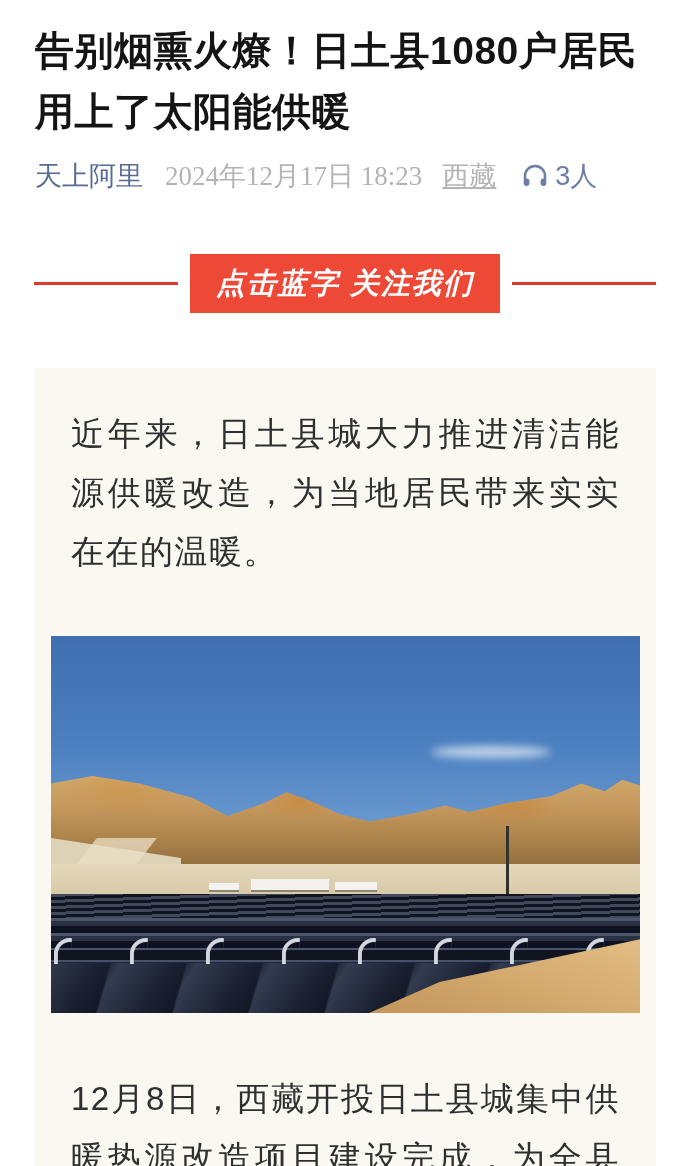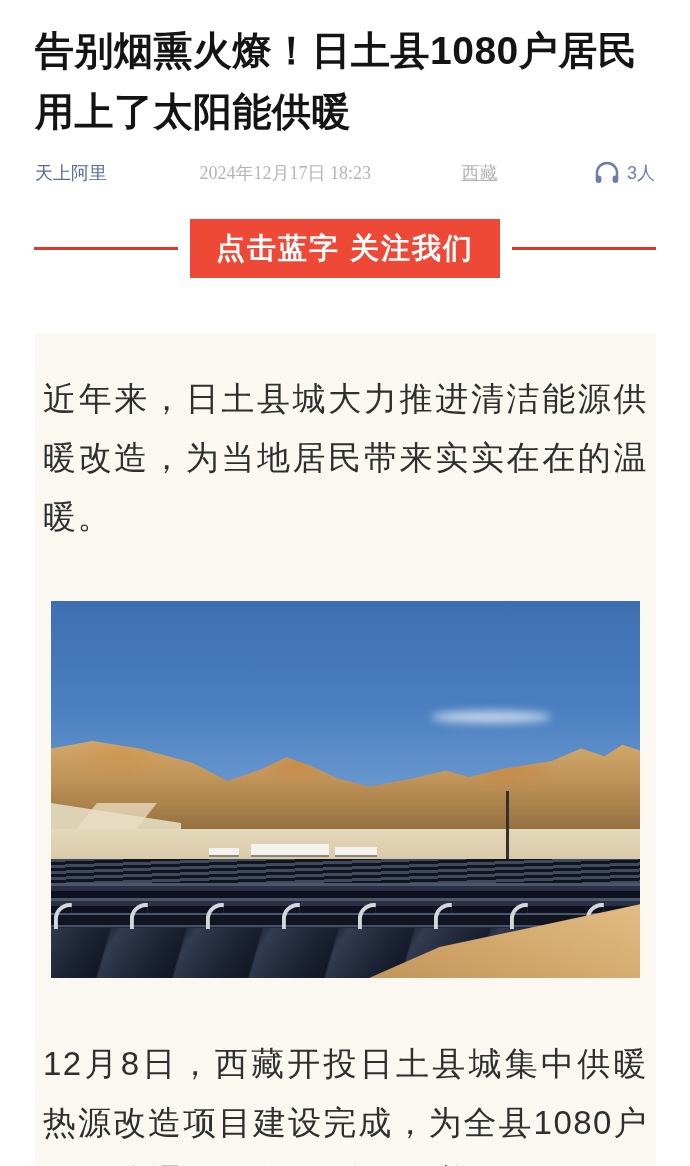--- a/index.html
+++ b/index.html
@@ -13,36 +13,36 @@
     --body-text:#2f2f2f;
   }
   *{box-sizing:border-box;}
   html,body{margin:0;padding:0;}
   body{background:#ffffff;font-family:"Liberation Sans","DejaVu Sans",sans-serif;}
   .page{position:relative;width:690px;height:1166px;background:#ffffff;overflow:hidden;margin:0 auto;}
 
   
   .title{margin:0;padding:20px 30px 0 35px;font-size:39px;line-height:61px;
          font-weight:700;color:var(--title-color);letter-spacing:0.5px;}
-  .meta{display:flex;align-items:center;margin:16px 35px 16px;font-size:18px;white-space:nowrap;justify-content:space-between;}
+  .meta{display:flex;align-items:center;margin:16px 35px 16px;font-size:27px;white-space:nowrap;}
   .meta .account{color:var(--link-blue);margin-right:22px;}
   .meta .date{color:var(--meta-gray);margin-right:20px;font-family:Liberation Serif, serif;}
   .meta .loc{color:var(--meta-gray);margin-right:24px;text-decoration:underline;}
   .listen{display:inline-flex;align-items:center;color:var(--listen-blue);}
   .listen svg{margin-right:5px;display:block;}
 
   
-  .banner{display:flex;align-items:center;margin:31px 34px 0;}
+  .banner{display:flex;align-items:center;margin:60px 34px 0;font-style:italic;}
   .bline{flex:1;height:3px;background:var(--banner-line-red);}
   .pill{margin:0 12px;background:var(--banner-red);color:#ffffff;font-weight:700;
         font-size:29px;letter-spacing:2px;padding:15px 26px;line-height:1;white-space:nowrap;}
 
   
   .card{margin:55px 34px 0 35px;background:var(--card-bg);padding:36px 0 60px;}
-  .para{margin:0 8px;font-size:33px;line-height:59px;letter-spacing:1.5px;
+  .para{margin:0 36px;font-size:33px;line-height:59px;letter-spacing:1.5px;
         color:var(--body-text);text-align:justify;}
   .para.second{margin-top:56px;}
 
   
   .photo{position:relative;margin:55px 16px 0;height:377px;overflow:hidden;background:#9ec3e4;}
   .sky{position:absolute;inset:0;
        background:linear-gradient(180deg,#3f6fb0 0%,#4b7fc0 28%,#6f9ed2 55%,#9ec3e4 78%,#cadeee 100%);}
   .cloud{position:absolute;left:380px;top:110px;width:120px;height:12px;background:#ffffff;
          border-radius:50%;filter:blur(4px);opacity:.65;}
   .mtn{position:absolute;left:0;right:0;top:140px;height:95px;

